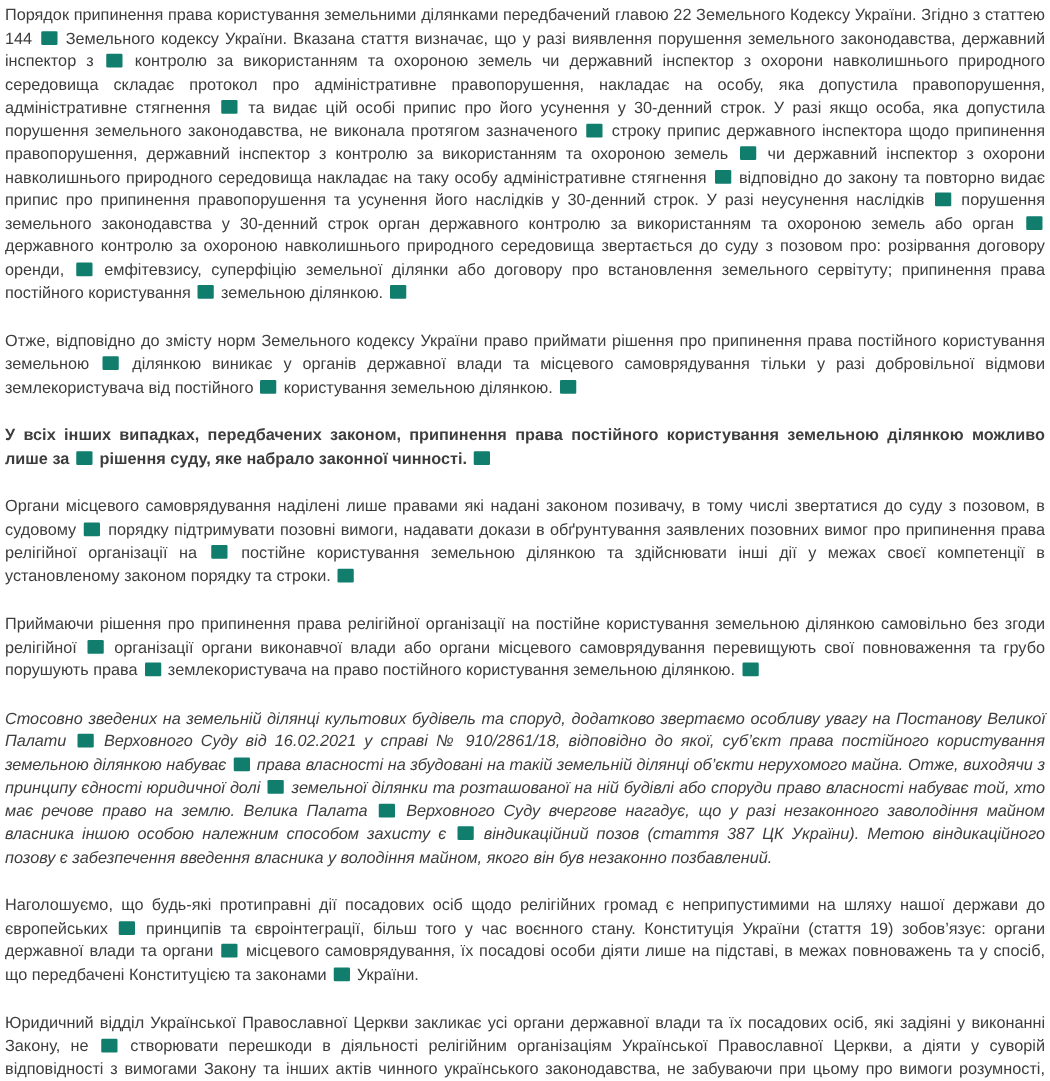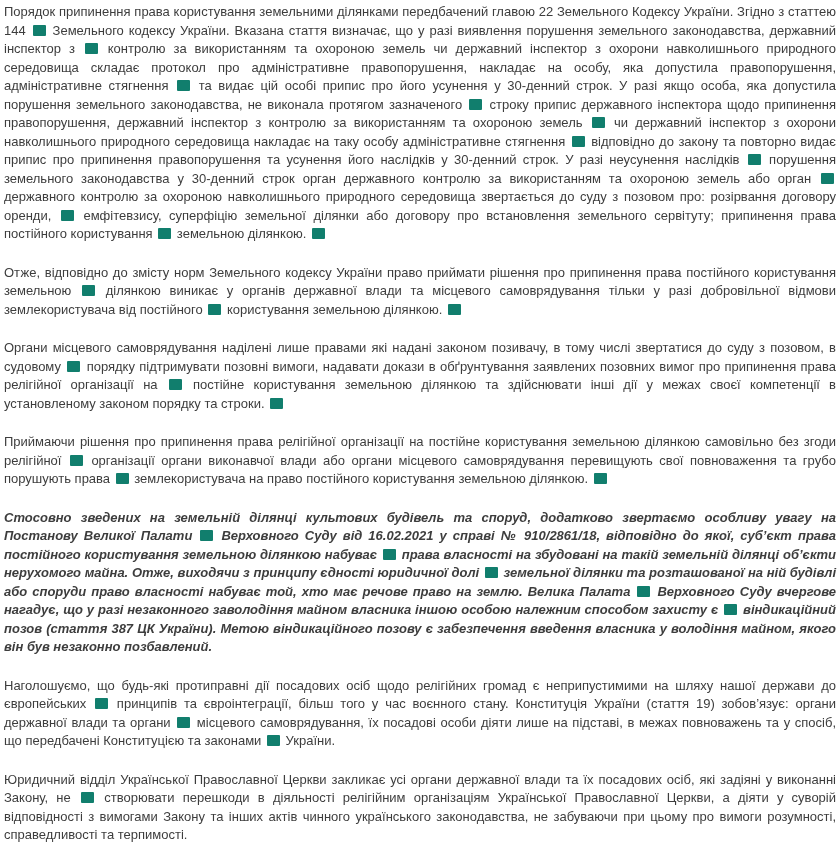--- a/index.html
+++ b/index.html
@@ -17,35 +17,36 @@
   }
   .doc{
     padding:3px 4px 10px 4px;
     font-size:13px;
     line-height:18.5px;
     color:var(--text);
     text-align:justify;
   }
   .para{margin:0 0 20px 0;}
   .para.bold{font-weight:bold;}
-  .para.bold-italic{font-weight:bold;font-style:italic;}
+  .para.bold-italic{font-weight:normal;font-style:italic;}
   .mark{
     display:inline-block;
     width:13px;
     height:11px;
     background:var(--marker);
     border-radius:1px;
     vertical-align:-1px;
     margin:0 2px;
   }
 </style>
 </head>
 <body>
 
 <div class="doc" id="doc">
     <p class="para normal">Порядок припинення права користування земельними ділянками передбачений главою 22 Земельного Кодексу України. Згідно з статтею 144 <span class="mark"></span> Земельного кодексу України. Вказана стаття визначає, що у разі виявлення порушення земельного законодавства, державний інспектор з <span class="mark"></span> контролю за використанням та охороною земель чи державний інспектор з охорони навколишнього природного середовища складає протокол про адміністративне правопорушення, накладає на особу, яка допустила правопорушення, адміністративне стягнення <span class="mark"></span> та видає цій особі припис про його усунення у 30-денний строк. У разі якщо особа, яка допустила порушення земельного законодавства, не виконала протягом зазначеного <span class="mark"></span> строку припис державного інспектора щодо припинення правопорушення, державний інспектор з контролю за використанням та охороною земель <span class="mark"></span> чи державний інспектор з охорони навколишнього природного середовища накладає на таку особу адміністративне стягнення <span class="mark"></span> відповідно до закону та повторно видає припис про припинення правопорушення та усунення його наслідків у 30-денний строк. У разі неусунення наслідків <span class="mark"></span> порушення земельного законодавства у 30-денний строк орган державного контролю за використанням та охороною земель або орган <span class="mark"></span> державного контролю за охороною навколишнього природного середовища звертається до суду з позовом про: розірвання договору оренди, <span class="mark"></span> емфітевзису, суперфіцію земельної ділянки або договору про встановлення земельного сервітуту; припинення права постійного користування <span class="mark"></span> земельною ділянкою. <span class="mark"></span></p>
     <p class="para normal">Отже, відповідно до змісту норм Земельного кодексу України право приймати рішення про припинення права постійного користування земельною <span class="mark"></span> ділянкою виникає у органів державної влади та місцевого самоврядування тільки у разі добровільної відмови землекористувача від постійного <span class="mark"></span> користування земельною ділянкою. <span class="mark"></span></p>
+    <p class="para bold">У всіх інших випадках, передбачених законом, припинення права постійного користування земельною ділянкою можливо лише за <span class="mark"></span> рішення суду, яке набрало законної чинності. <span class="mark"></span></p>
     <p class="para normal">Органи місцевого самоврядування наділені лише правами які надані законом позивачу, в тому числі звертатися до суду з позовом, в судовому <span class="mark"></span> порядку підтримувати позовні вимоги, надавати докази в обґрунтування заявлених позовних вимог про припинення права релігійної організації на <span class="mark"></span> постійне користування земельною ділянкою та здійснювати інші дії у межах своєї компетенції в установленому законом порядку та строки. <span class="mark"></span></p>
     <p class="para normal">Приймаючи рішення про припинення права релігійної організації на постійне користування земельною ділянкою самовільно без згоди релігійної <span class="mark"></span> організації органи виконавчої влади або органи місцевого самоврядування перевищують свої повноваження та грубо порушують права <span class="mark"></span> землекористувача на право постійного користування земельною ділянкою. <span class="mark"></span></p>
     <p class="para bold-italic">Стосовно зведених на земельній ділянці культових будівель та споруд, додатково звертаємо особливу увагу на Постанову Великої Палати <span class="mark"></span> Верховного Суду від 16.02.2021 у справі № 910/2861/18, відповідно до якої, суб’єкт права постійного користування земельною ділянкою набуває <span class="mark"></span> права власності на збудовані на такій земельній ділянці об’єкти нерухомого майна. Отже, виходячи з принципу єдності юридичної долі <span class="mark"></span> земельної ділянки та розташованої на ній будівлі або споруди право власності набуває той, хто має речове право на землю. Велика Палата <span class="mark"></span> Верховного Суду вчергове нагадує, що у разі незаконного заволодіння майном власника іншою особою належним способом захисту є <span class="mark"></span> віндикаційний позов (стаття 387 ЦК України). Метою віндикаційного позову є забезпечення введення власника у володіння майном, якого він був незаконно позбавлений.</p>
     <p class="para normal">Наголошуємо, що будь-які протиправні дії посадових осіб щодо релігійних громад є неприпустимими на шляху нашої держави до європейських <span class="mark"></span> принципів та євроінтеграції, більш того у час воєнного стану. Конституція України (стаття 19) зобов’язує: органи державної влади та органи <span class="mark"></span> місцевого самоврядування, їх посадові особи діяти лише на підставі, в межах повноважень та у спосіб, що передбачені Конституцією та законами <span class="mark"></span> України.</p>
     <p class="para normal">Юридичний відділ Української Православної Церкви закликає усі органи державної влади та їх посадових осіб, які задіяні у виконанні Закону, не <span class="mark"></span> створювати перешкоди в діяльності релігійним організаціям Української Православної Церкви, а діяти у суворій відповідності з вимогами Закону  та інших актів чинного українського законодавства, не забуваючи при цьому про вимоги розумності, справедливості та терпимості. </p>
   </div>
 
 </body></html>

